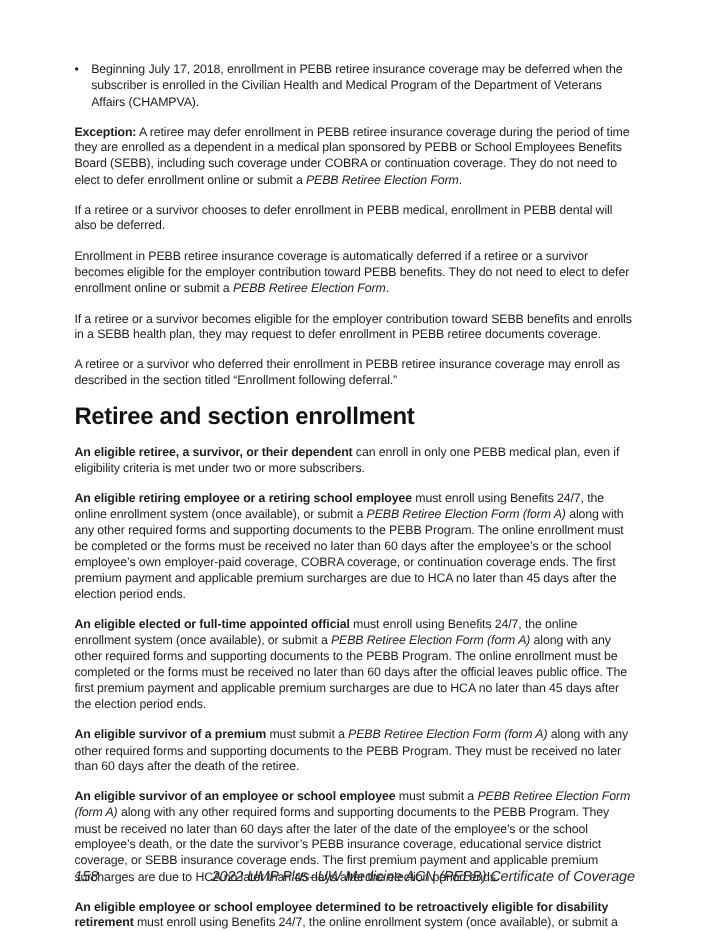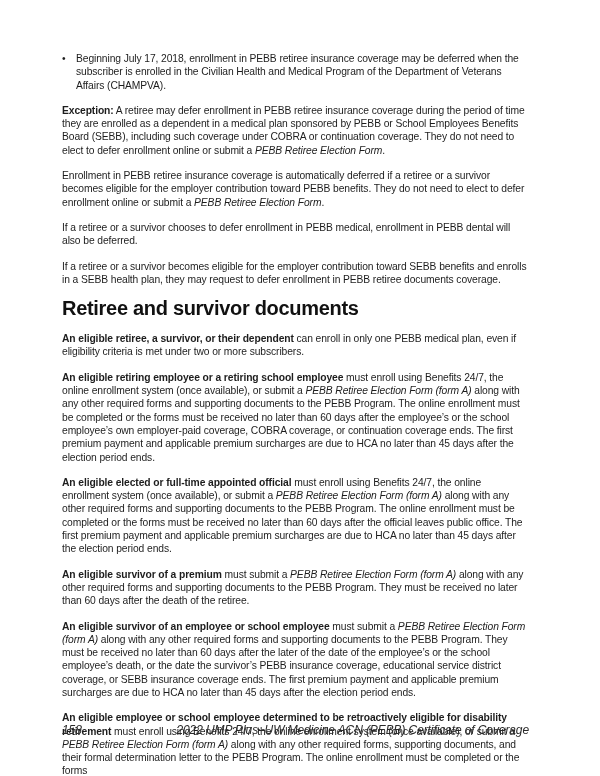--- a/index.html
+++ b/index.html
@@ -60,24 +60,25 @@
 </head>
 <body>
 
 <div class="page">
   <div class="content">
       <div class="bullet-item">
         <span class="bullet-marker">•</span>
         <span><span>Beginning July 17, 2018, enrollment in PEBB retiree insurance coverage may be deferred when the subscriber is enrolled in the Civilian Health and Medical Program of the Department of Veterans Affairs (CHAMPVA).</span></span>
       </div>
       <p class="para"><span class="run-bold">Exception:</span><span> A retiree may defer enrollment in PEBB retiree insurance coverage during the period of time they are enrolled as a dependent in a medical plan sponsored by PEBB or School Employees Benefits Board (SEBB), including such coverage under COBRA or continuation coverage. They do not need to elect to defer enrollment online or submit a </span><span class="run-italic">PEBB Retiree Election Form</span><span>.</span></p>
+      <p class="para"><span>If a retiree or a survivor chooses to defer enrollment in PEBB medical, enrollment in PEBB dental will also be deferred.</span></p>
       <p class="para"><span>Enrollment in PEBB retiree insurance coverage is automatically deferred if a retiree or a survivor becomes eligible for the employer contribution toward PEBB benefits. They do not need to elect to defer enrollment online or submit a </span><span class="run-italic">PEBB Retiree Election Form</span><span>.</span></p>
-      <p class="para"><span>If a retiree or a survivor chooses to defer enrollment in PEBB medical, enrollment in PEBB dental will also be deferred.</span></p>
       <p class="para"><span>If a retiree or a survivor becomes eligible for the employer contribution toward SEBB benefits and enrolls in a SEBB health plan, they may request to defer enrollment in PEBB retiree documents coverage.</span></p>
-      <h1 class="heading">Retiree and survivor documents</h1>
+      <p class="para"><span>A retiree or a survivor who deferred their enrollment in PEBB retiree insurance coverage may enroll as described in the section titled “Enrollment following deferral.”</span></p>
+      <h1 class="heading">Retiree and section enrollment</h1>
       <p class="para"><span class="run-bold">An eligible retiree, a survivor, or their dependent</span><span> can enroll in only one PEBB medical plan, even if eligibility criteria is met under two or more subscribers.</span></p>
       <p class="para"><span class="run-bold">An eligible retiring employee or a retiring school employee</span><span> must enroll using Benefits 24/7, the online enrollment system (once available), or submit a </span><span class="run-italic">PEBB Retiree Election Form (form A)</span><span> along with any other required forms and supporting documents to the PEBB Program. The online enrollment must be completed or the forms must be received no later than 60 days after the employee’s or the school employee’s own employer-paid coverage, COBRA coverage, or continuation coverage ends. The first premium payment and applicable premium surcharges are due to HCA no later than 45 days after the election period ends.</span></p>
       <p class="para"><span class="run-bold">An eligible elected or full-time appointed official</span><span> must enroll using Benefits 24/7, the online enrollment system (once available), or submit a </span><span class="run-italic">PEBB Retiree Election Form (form A)</span><span> along with any other required forms and supporting documents to the PEBB Program. The online enrollment must be completed or the forms must be received no later than 60 days after the official leaves public office. The first premium payment and applicable premium surcharges are due to HCA no later than 45 days after the election period ends.</span></p>
       <p class="para"><span class="run-bold">An eligible survivor of a premium</span><span> must submit a </span><span class="run-italic">PEBB Retiree Election Form (form A)</span><span> along with any other required forms and supporting documents to the PEBB Program. They must be received no later than 60 days after the death of the retiree.</span></p>
       <p class="para"><span class="run-bold">An eligible survivor of an employee or school employee</span><span> must submit a </span><span class="run-italic">PEBB Retiree Election Form (form A)</span><span> along with any other required forms and supporting documents to the PEBB Program. They must be received no later than 60 days after the later of the date of the employee’s or the school employee’s death, or the date the survivor’s PEBB insurance coverage, educational service district coverage, or SEBB insurance coverage ends. The first premium payment and applicable premium surcharges are due to HCA no later than 45 days after the election period ends.</span></p>
       <p class="para"><span class="run-bold">An eligible employee or school employee determined to be retroactively eligible for disability retirement</span><span> must enroll using Benefits 24/7, the online enrollment system (once available), or submit a </span><span class="run-italic">PEBB Retiree Election Form (form A)</span><span> along with any other required forms, supporting documents, and their formal determination letter to the PEBB Program. The online enrollment must be completed or the forms</span></p>
     </div>
   <div class="footer">
     <span>158</span>
     <span>2022 UMP Plus–UW Medicine ACN (PEBB) Certificate of Coverage</span>

